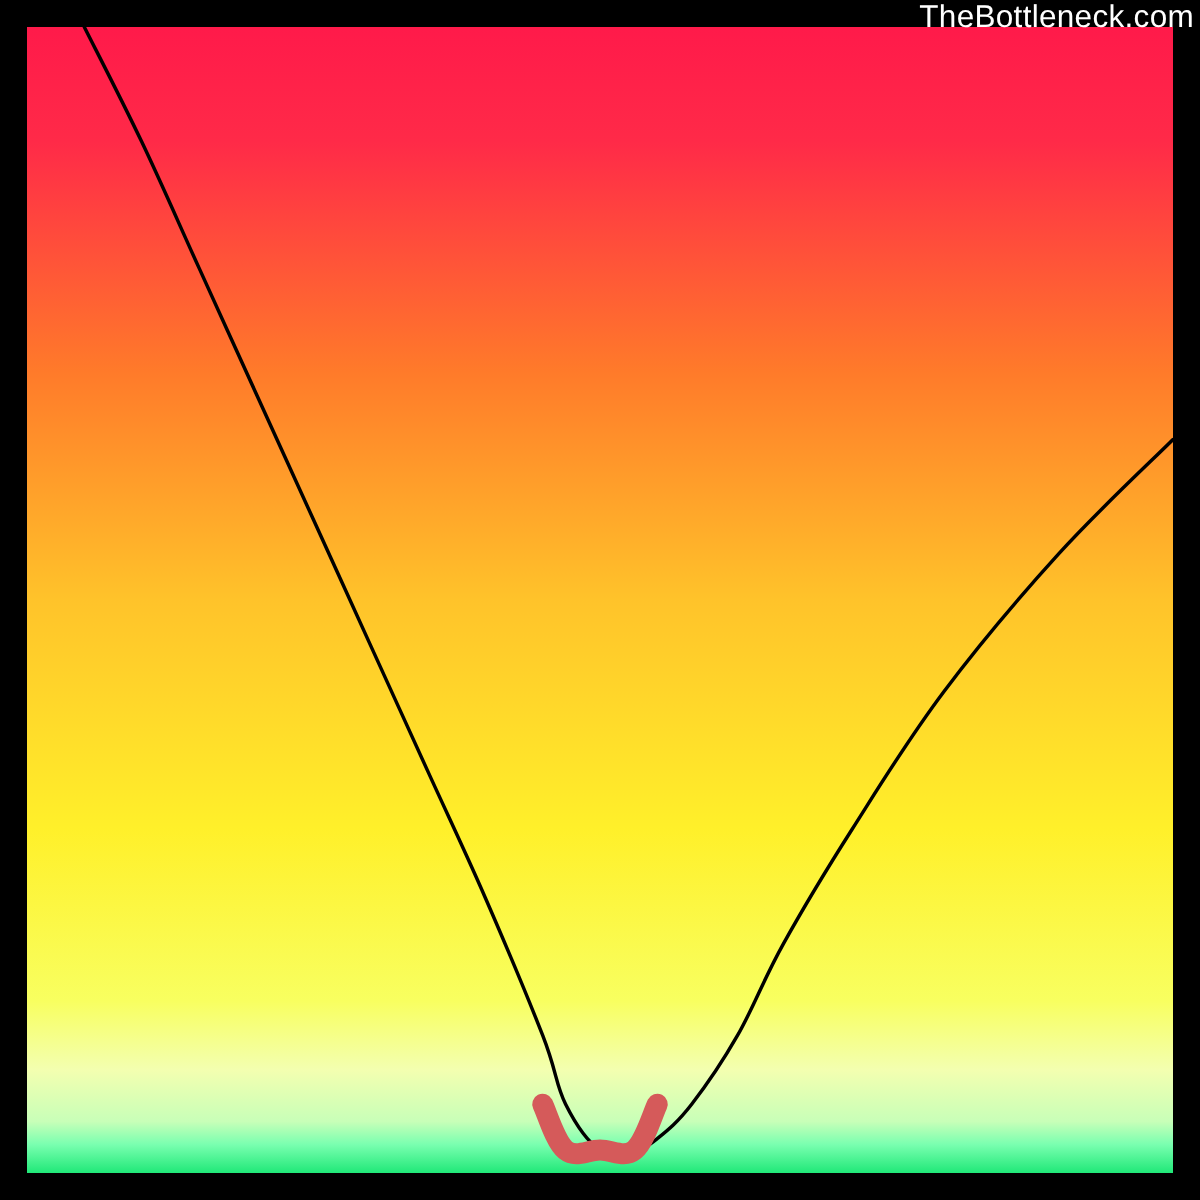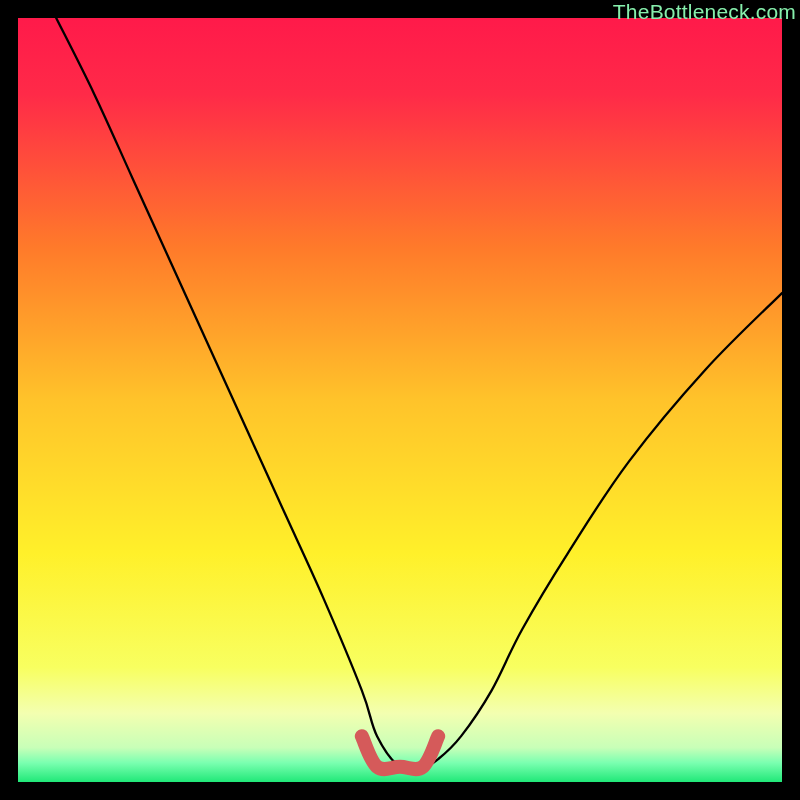--- a/index.html
+++ b/index.html
@@ -23,21 +23,21 @@
     position: absolute;
     left: 0;
     top: 0;
     width: 764px;
     height: 764px;
   }
   .watermark {
     position: absolute;
     top: 0px;
     right: 4px;
-    color: #86efac;
+    color: #ffffff;
     font-size: 21px;
     font-weight: 500;
     letter-spacing: 0.2px;
   }
 </style>
 </head>
 <body>
 
 <div class="frame">
   <svg class="plot" viewBox="0 0 764 764" preserveAspectRatio="none">

